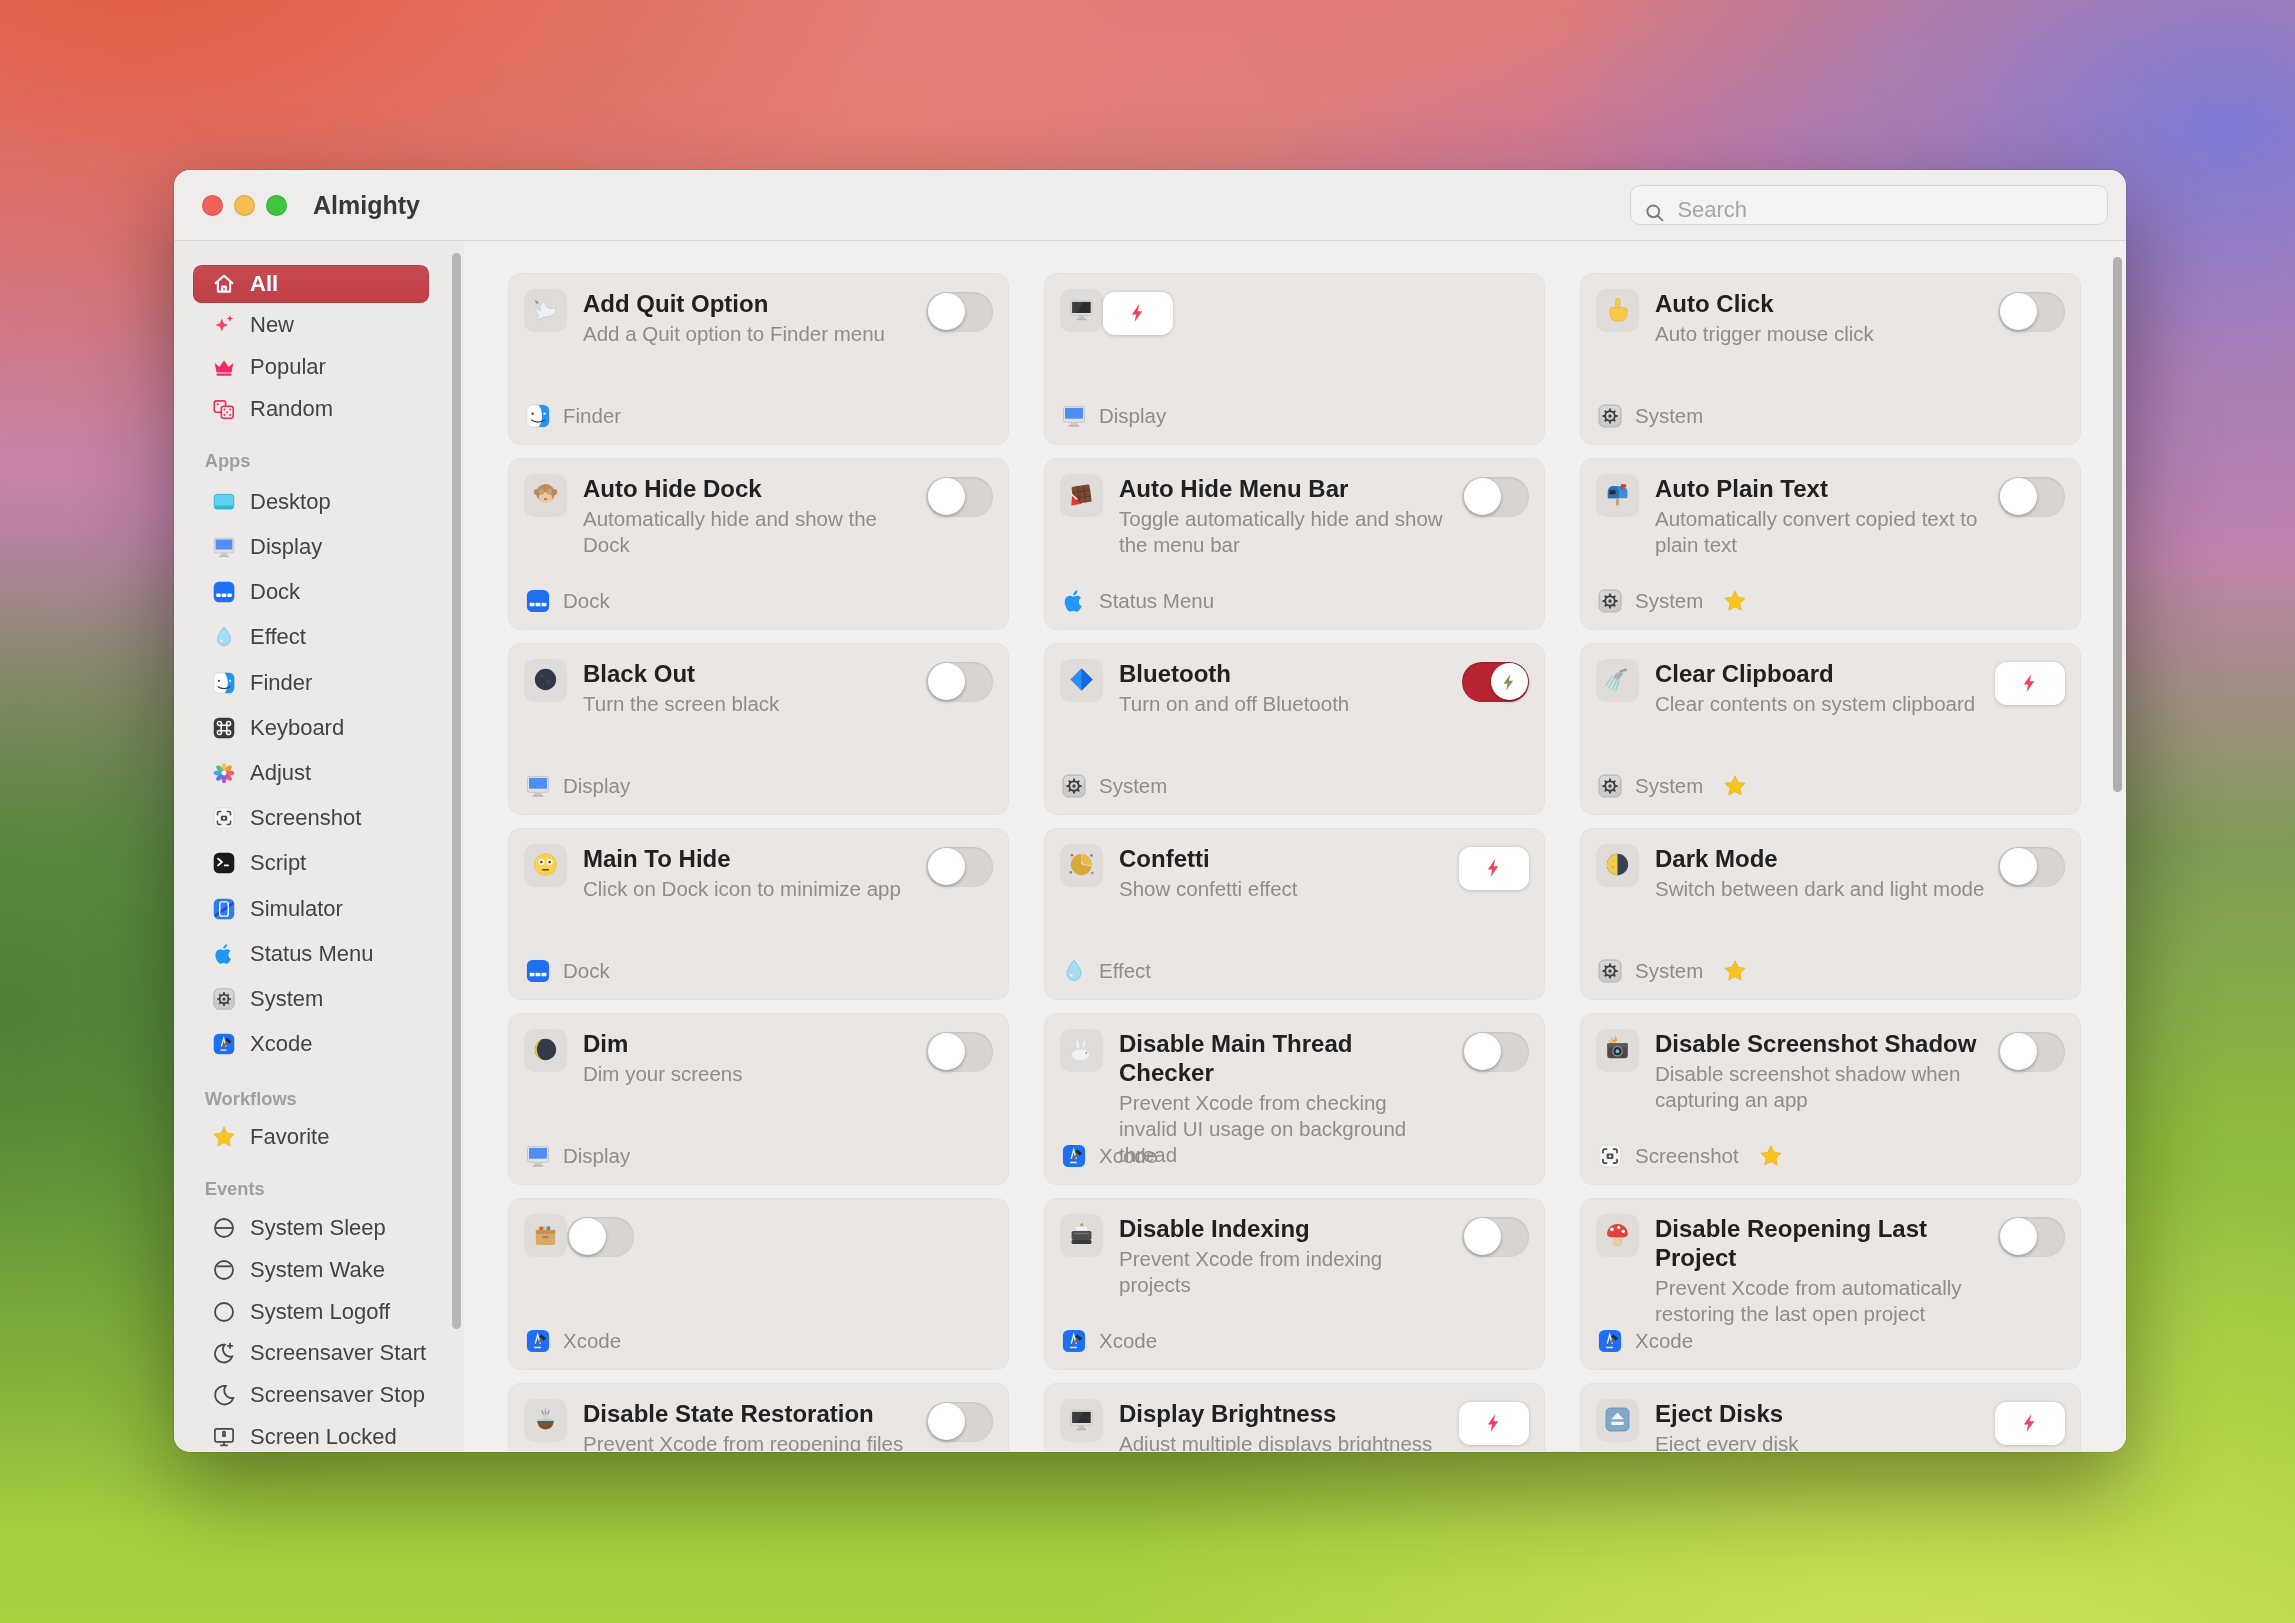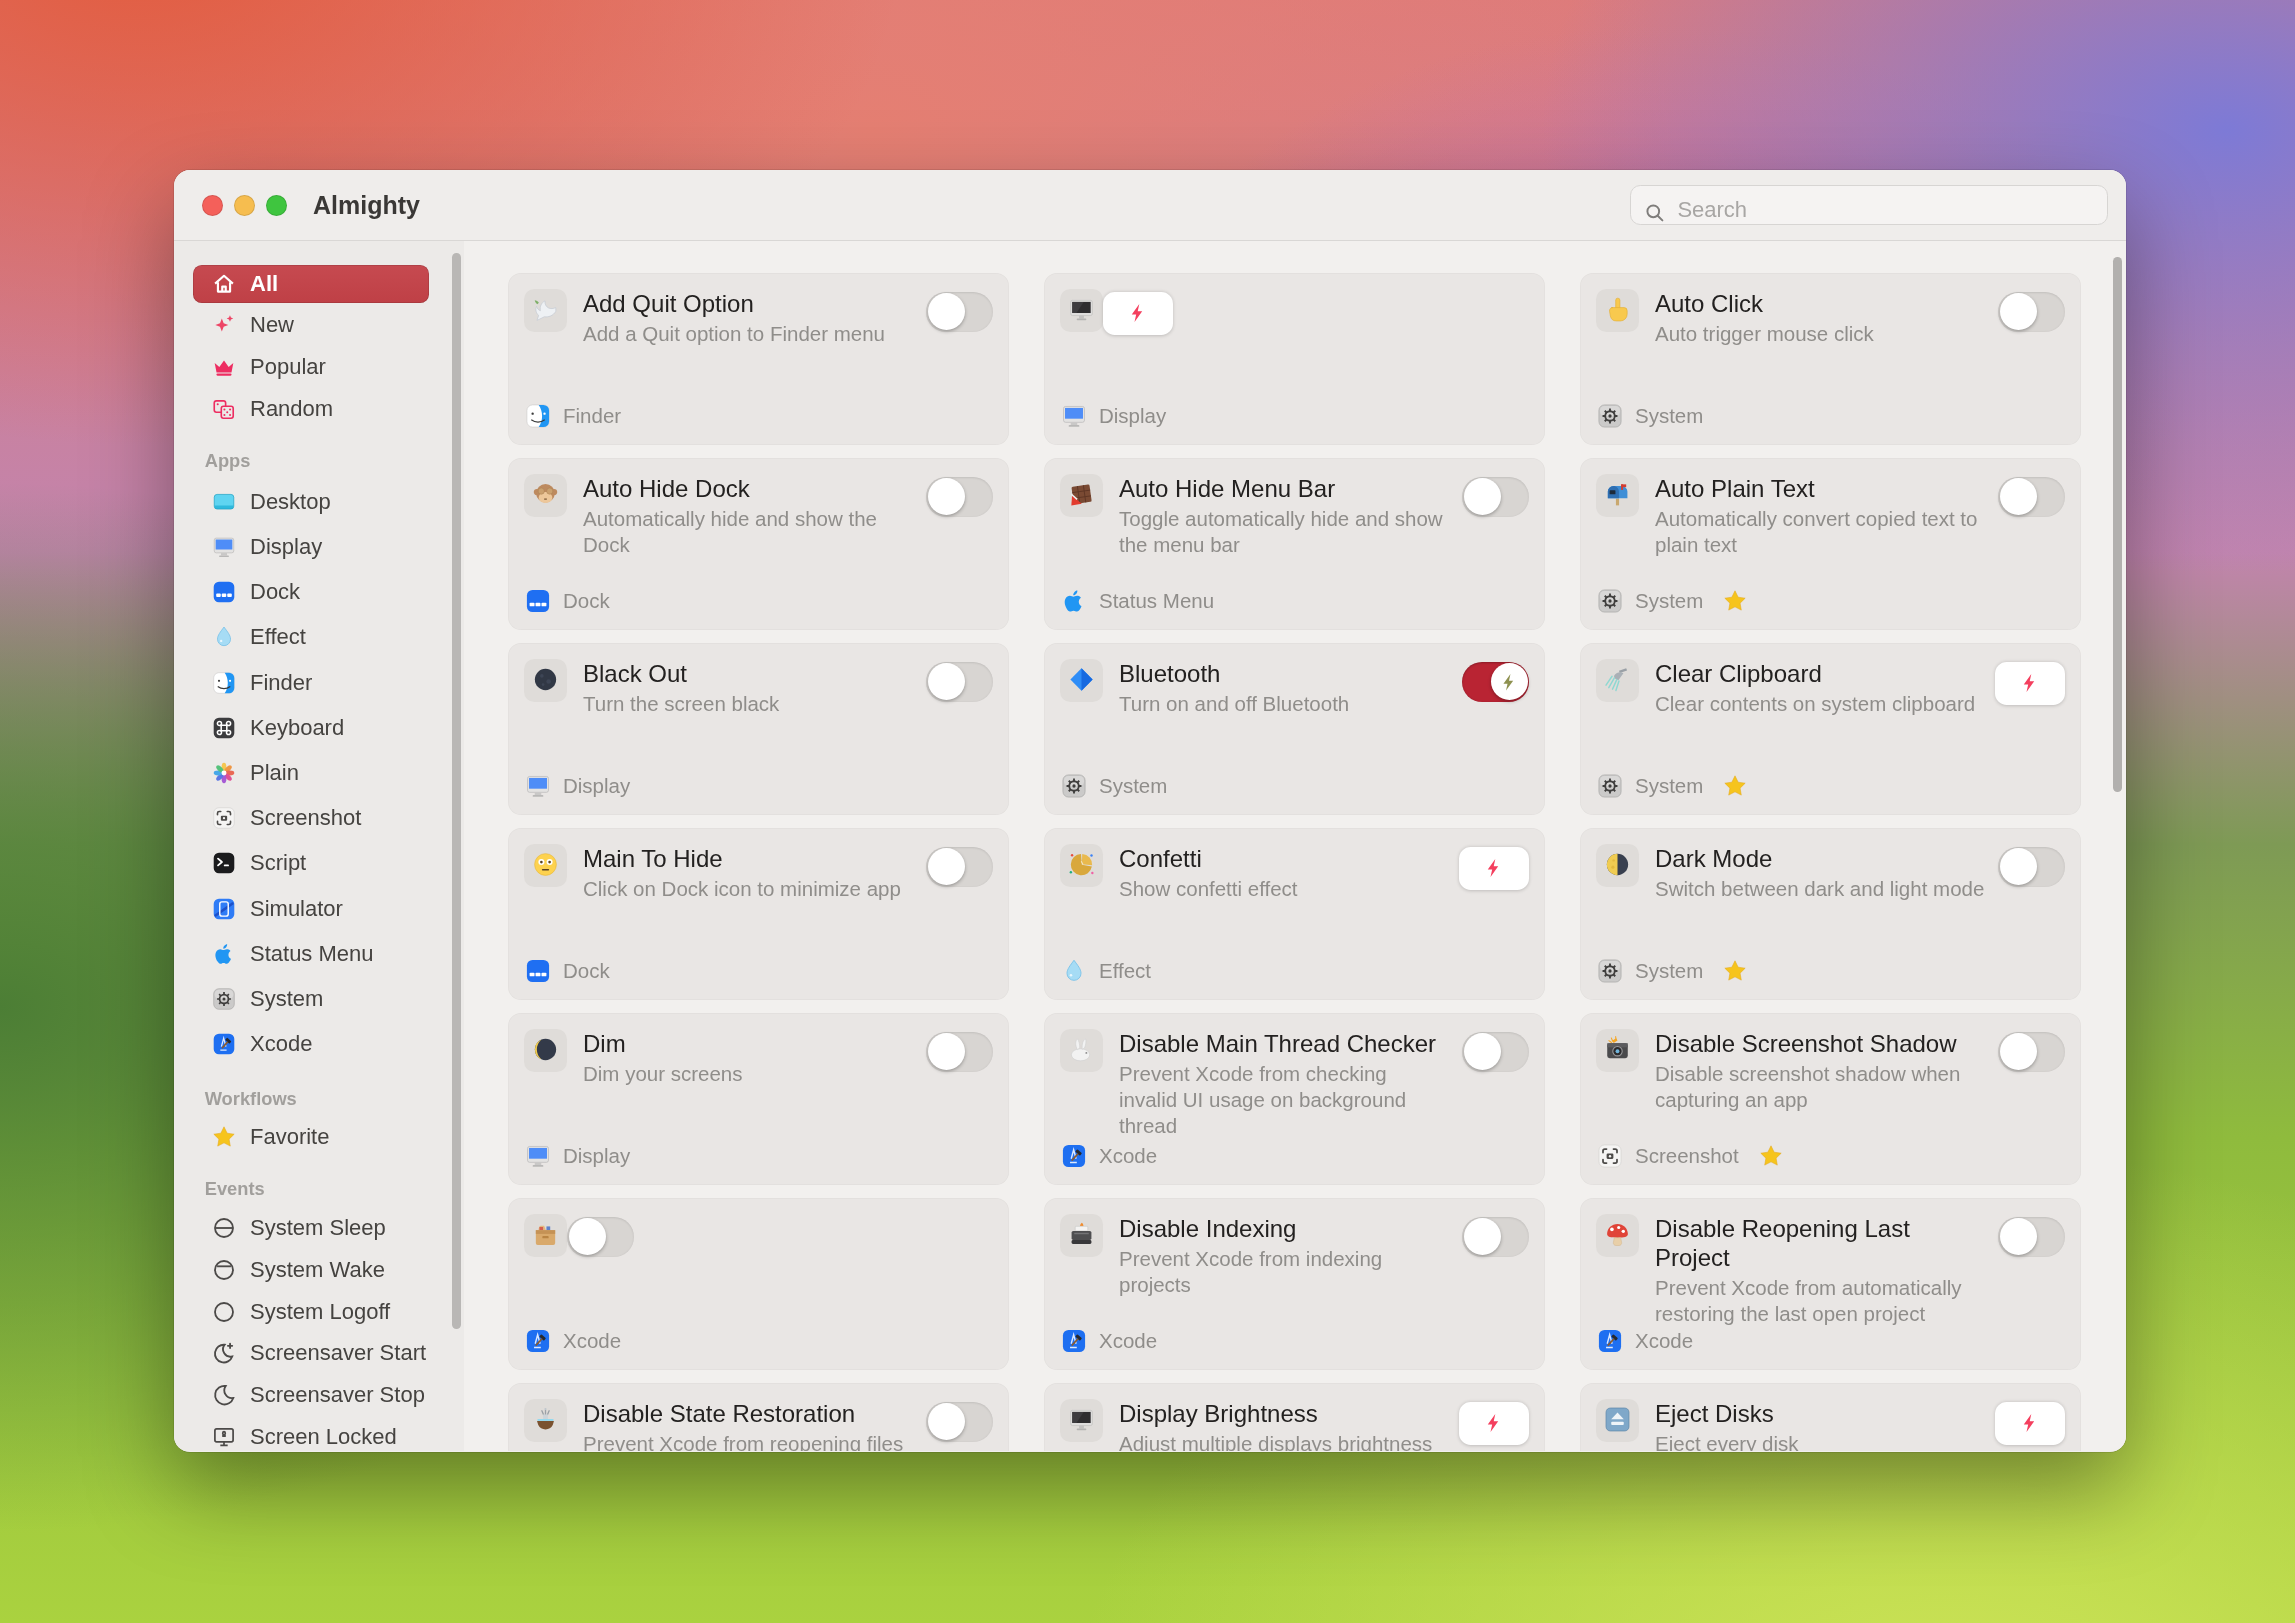--- a/index.html
+++ b/index.html
@@ -58,21 +58,21 @@
   
   .grid{display:grid;grid-template-columns:repeat(3,501px);grid-auto-rows:172px;column-gap:35px;row-gap:13px;}
   .card{
     position:relative;background:#e9e6e4;border-radius:13px;box-sizing:border-box;
     padding:16px;box-shadow:inset 0 0 0 0.7px rgba(0,0,0,.03);
   }
   .card-top{display:flex;align-items:flex-start;}
   .tile{width:43px;height:43px;border-radius:10.3px;background:#dfdcd9;flex:0 0 auto;display:flex;align-items:center;justify-content:center;}
   .tile svg{width:29px;height:29px;}
   .card-text{flex:1;min-width:0;margin-left:16px;padding-right:13px;}
-  .card-title{font-size:24px;font-weight:400;color:#232120;line-height:29px;}
+  .card-title{font-size:24px;font-weight:700;color:#232120;line-height:29px;}
   .card-desc{font-size:20.5px;color:#8f8d8a;line-height:26px;margin-top:2.9px;}
   .ctrl{flex:0 0 auto;margin-top:2.9px;}
   .toggle{width:67px;height:40px;border-radius:20px;background:#d8d5d2;box-shadow:inset 0 0.7px 2.2px rgba(0,0,0,.12);position:relative;}
   .toggle .knob{position:absolute;top:1.5px;left:1.5px;width:37px;height:37px;border-radius:50%;background:#fff;box-shadow:0 1.5px 3.7px rgba(0,0,0,.3);display:flex;align-items:center;justify-content:center;}
   .toggle.on{background:var(--toggle-on);box-shadow:inset 0 0.7px 2.2px rgba(0,0,0,.3);}
   .toggle.on .knob{left:auto;right:1.5px;}
   .toggle .knob svg{width:20.5px;height:20.5px;}
   .flash-btn{width:70px;height:43px;border:none;border-radius:11.7px;background:#fff;box-shadow:0 0.7px 3.7px rgba(0,0,0,.18);display:flex;align-items:center;justify-content:center;cursor:pointer;}
   .flash-btn svg{width:22px;height:22px;}
   .tag{position:absolute;left:16px;bottom:14.7px;display:flex;align-items:center;}
@@ -230,21 +230,21 @@
                   <ellipse cx="12" cy="6.6" rx="2.2" ry="4.1" fill="#e95f49" transform="rotate(90 12 12)"></ellipse>
                   <ellipse cx="12" cy="6.6" rx="2.2" ry="4.1" fill="#e0458e" transform="rotate(135 12 12)"></ellipse>
                   <ellipse cx="12" cy="6.6" rx="2.2" ry="4.1" fill="#a14fd3" transform="rotate(180 12 12)"></ellipse>
                   <ellipse cx="12" cy="6.6" rx="2.2" ry="4.1" fill="#4f6ee3" transform="rotate(225 12 12)"></ellipse>
                   <ellipse cx="12" cy="6.6" rx="2.2" ry="4.1" fill="#3aa3e8" transform="rotate(270 12 12)"></ellipse>
                   <ellipse cx="12" cy="6.6" rx="2.2" ry="4.1" fill="#49bf72" transform="rotate(315 12 12)"></ellipse>
                 </g>
                 <circle cx="12" cy="12" r="2.3" fill="#fff"></circle>
               </svg>
             </span>
-            <span class="lbl">Plain</span>
+            <span class="lbl">Adjust</span>
           </div>
           <div class="side-item">
             <span class="icon">
               <svg viewBox="0 0 24 24">
                 <rect x="2.5" y="2.5" width="19" height="19" rx="4.8" fill="#f5f4f3" stroke="#d4d2d0" stroke-width=".6"></rect>
                 <path d="M6 9V7.5A1.5 1.5 0 0 1 7.5 6H9M15 6h1.5A1.5 1.5 0 0 1 18 7.5V9M18 15v1.5a1.5 1.5 0 0 1-1.5 1.5H15M9 18H7.5A1.5 1.5 0 0 1 6 16.5V15" fill="none" stroke="#4c4a48" stroke-width="1.5" stroke-linecap="round"></path>
                 <rect x="9.1" y="9.9" width="5.8" height="4.6" rx="1" fill="#4c4a48"></rect>
                 <circle cx="12" cy="12.2" r="1.05" fill="#f5f4f3"></circle>
               </svg>
             </span>

